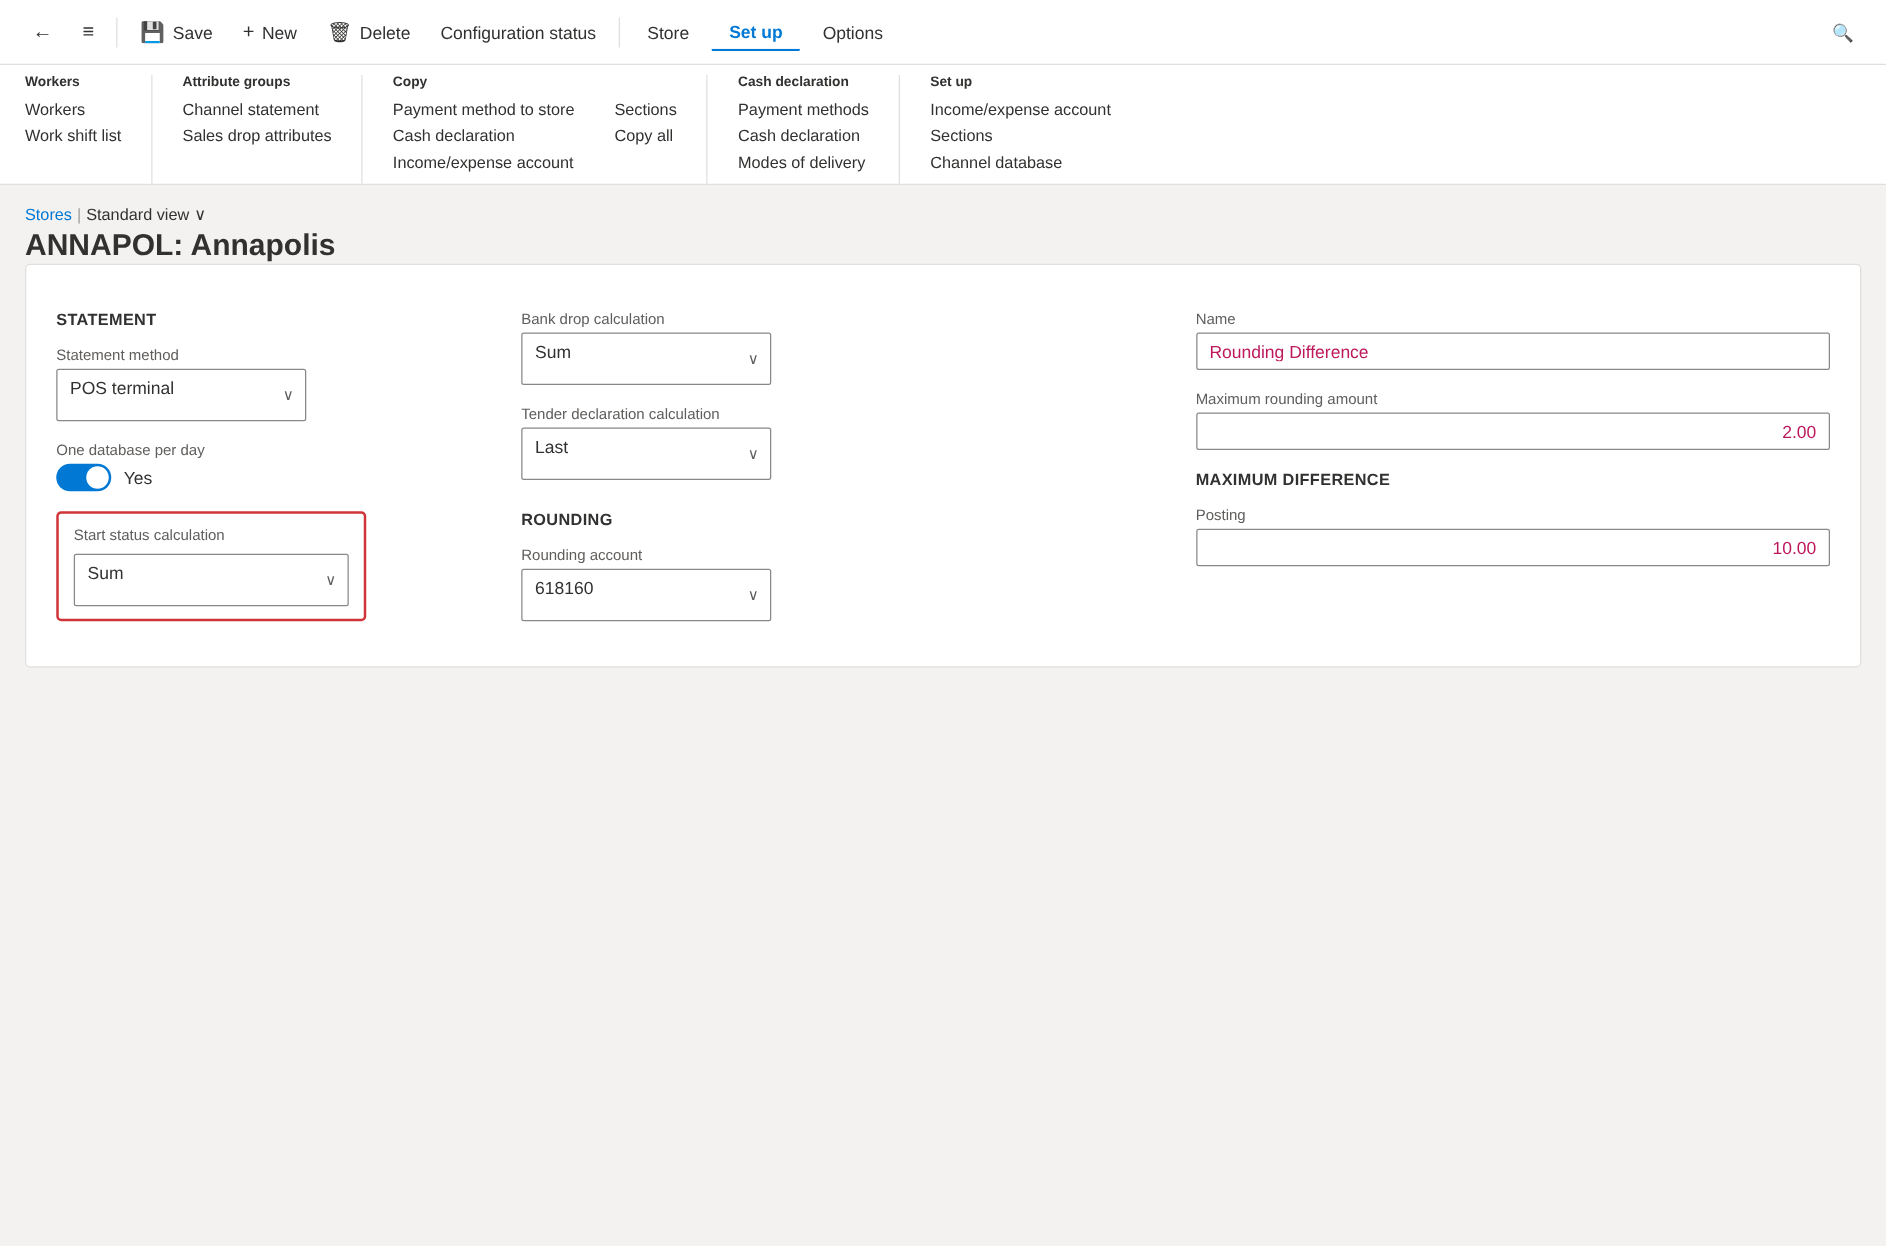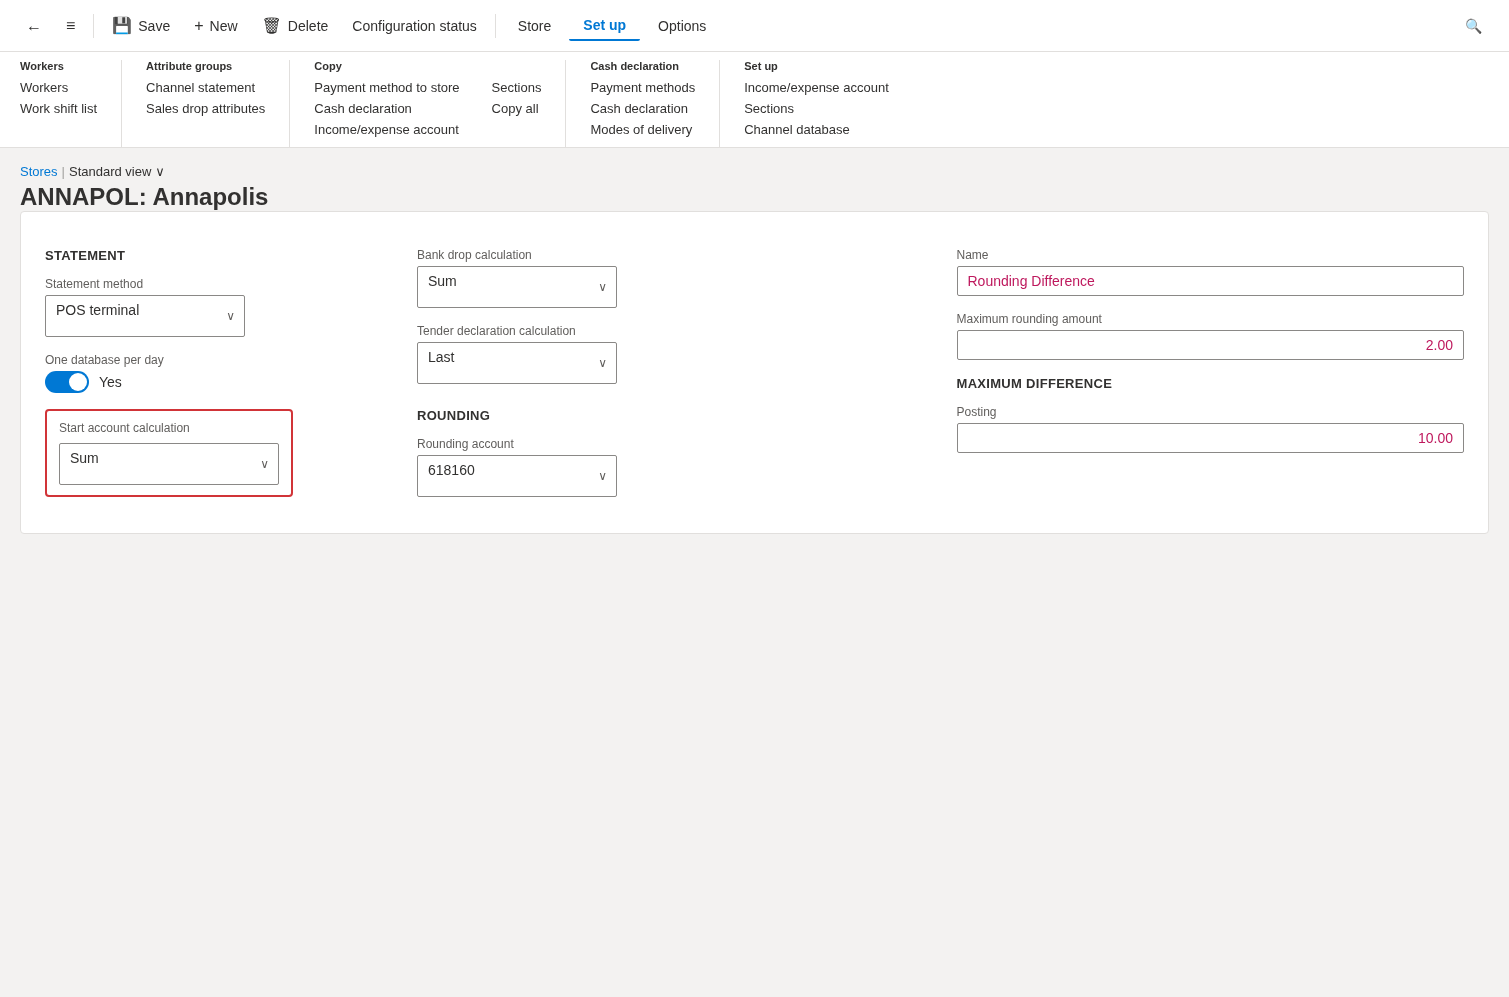--- a/index.html
+++ b/index.html
@@ -314,21 +314,21 @@
           <div class="toggle-container">
             <div class="toggle">
               <div class="toggle-knob"></div>
             </div>
             <span class="toggle-label">Yes</span>
           </div>
         </div>
 
         <div class="field-group">
           <div class="highlighted-box">
-            <div class="field-label">Start account calculation</div>
+            <div class="field-label">Start status calculation</div>
             <div class="select-wrapper">
               <select class="select-field">
                 <option>Sum</option>
                 <option>Last</option>
                 <option>Average</option>
               </select>
               <span class="select-chevron">∨</span>
             </div>
           </div>
         </div>

